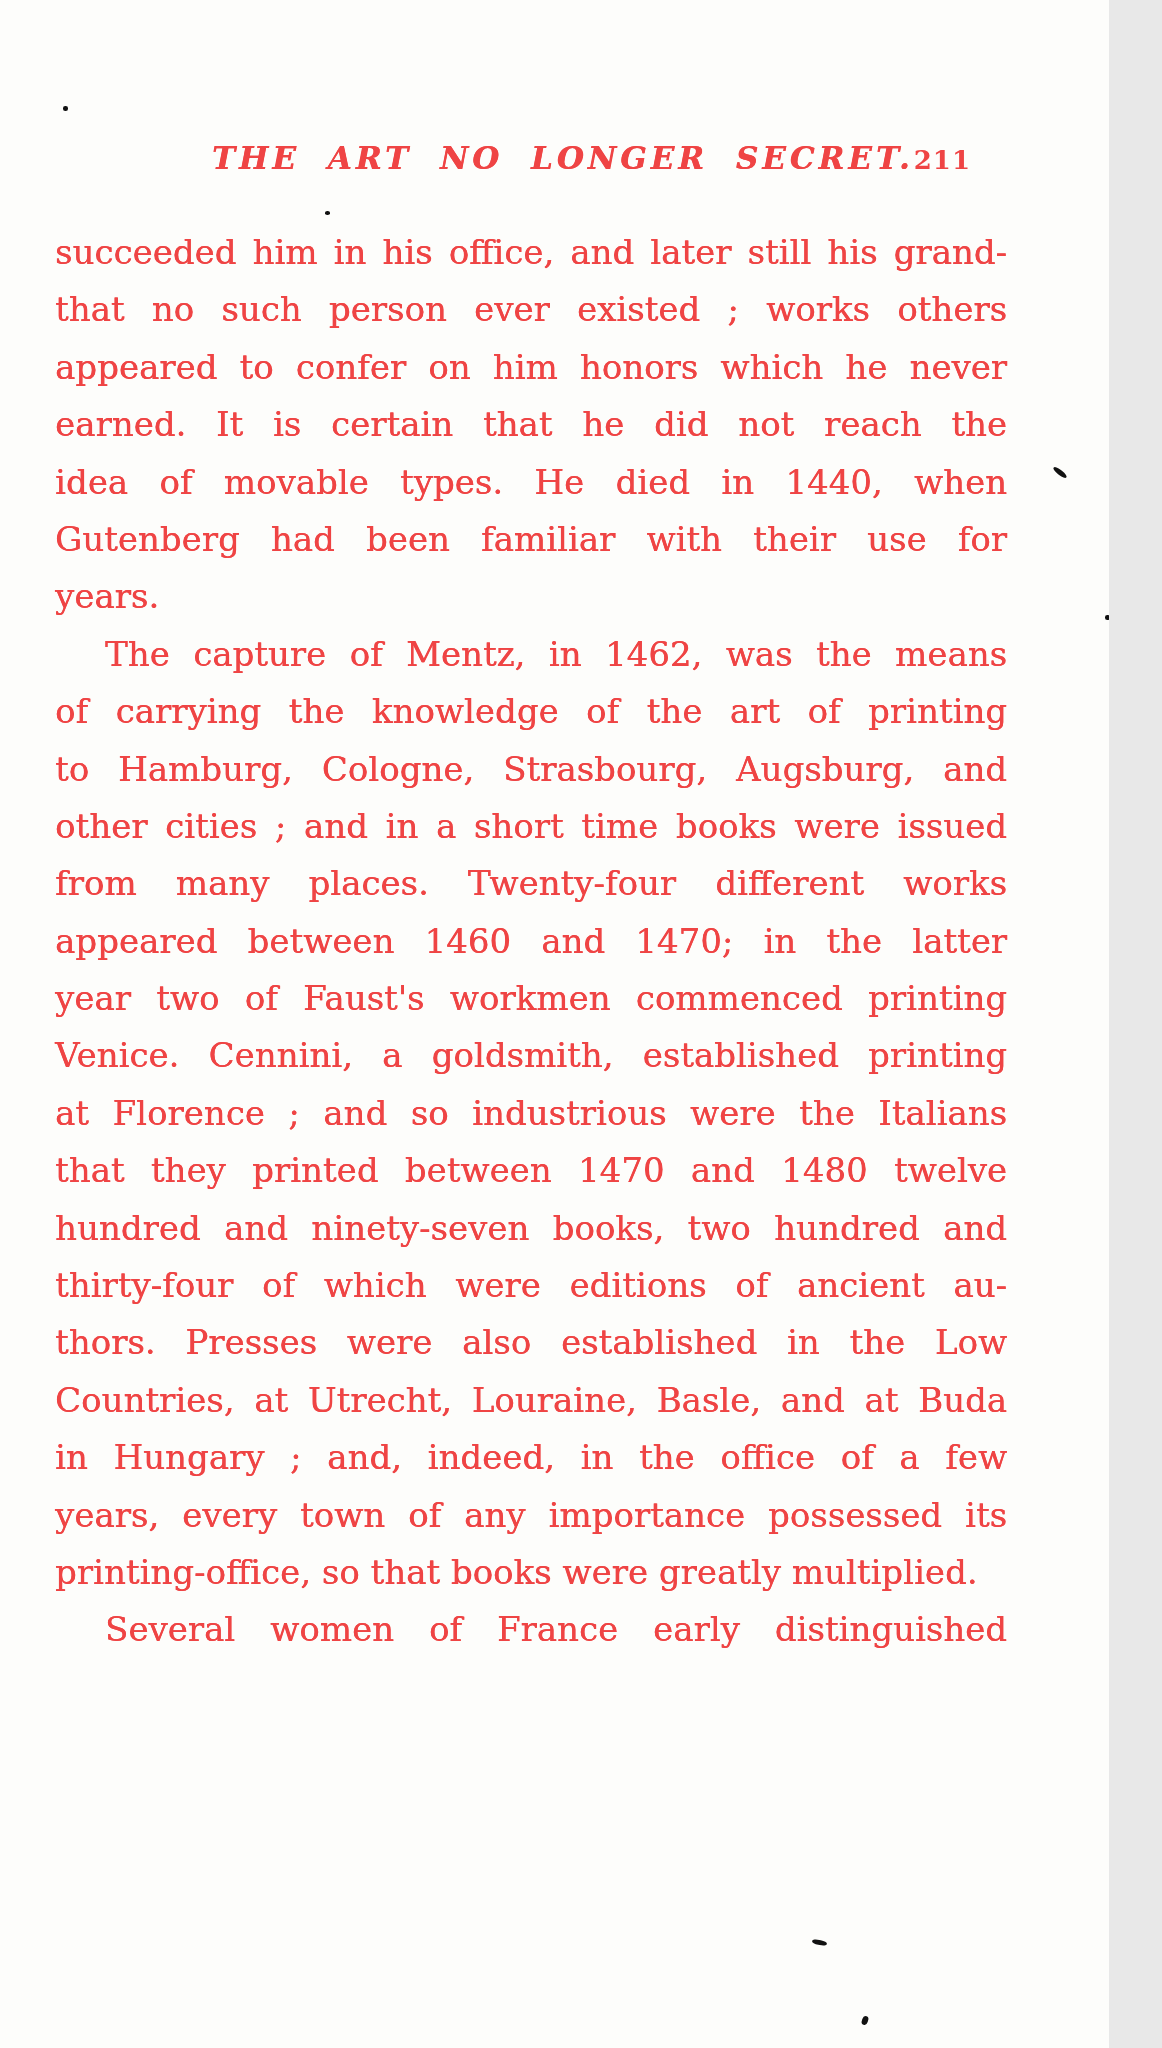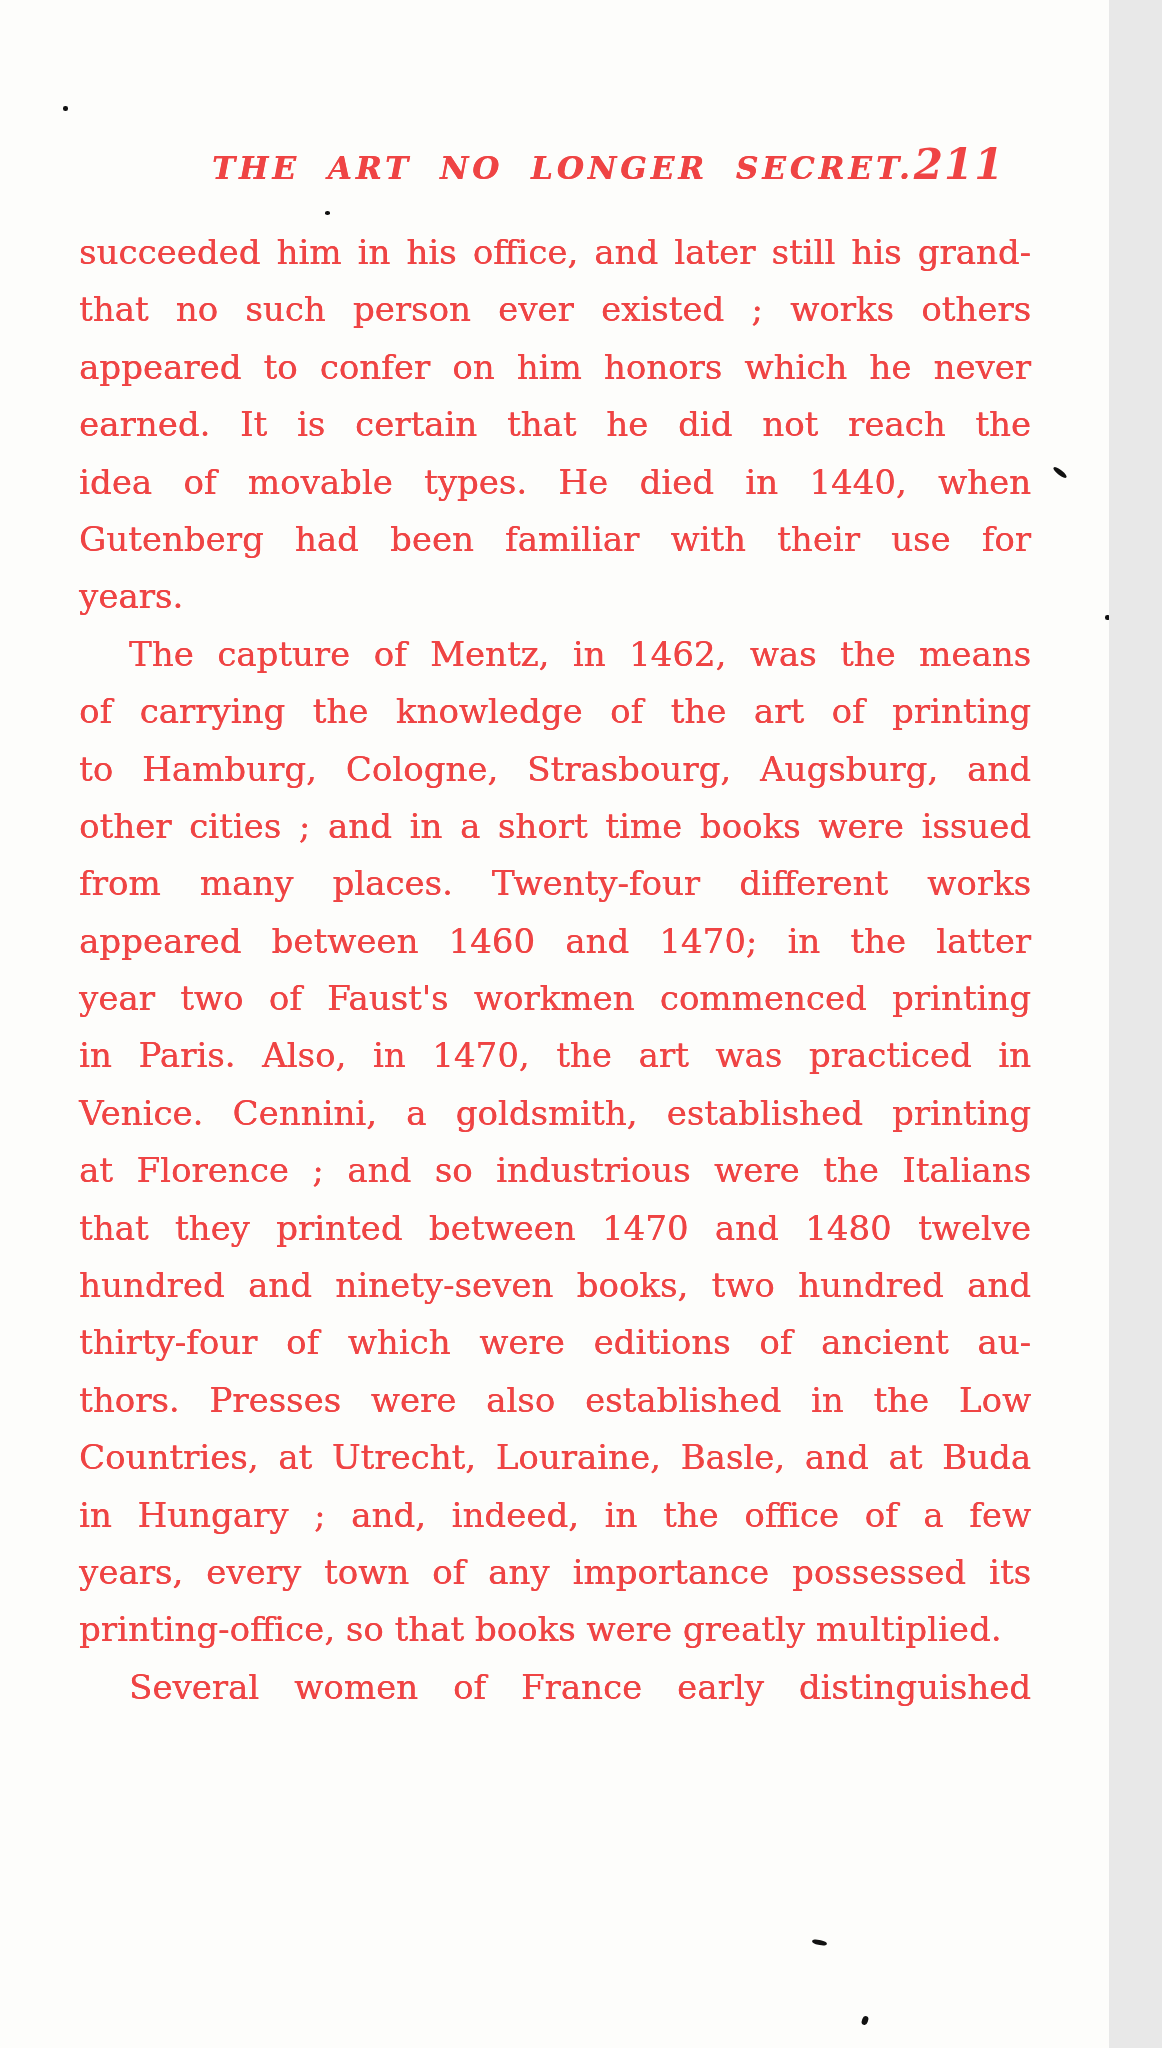--- a/index.html
+++ b/index.html
@@ -26,32 +26,30 @@
     font-style: italic;
     font-weight: bold;
     font-size: 31px;
     letter-spacing: 4px;
     word-spacing: 13px;
     white-space: nowrap;
     text-shadow: 0.3px 0 0 currentColor;
   }
   .folio {
     font-weight: bold;
-    font-size: 42px;
+    font-size: 26px;
     letter-spacing: 1px;
-    font-style: italic;
   }
   
   .body-text {
     position: absolute;
     left: 55px;
     top: 224px;
     width: 952px;
     font-size: 34px;
-    margin-left: 24px;
   }
   .line {
     height: 57.4px;
     line-height: 57.4px;
     text-align: justify;
     text-align-last: justify;
     white-space: nowrap;
     text-shadow: 0.35px 0 0 currentColor;
   }
   .line.indent { padding-left: 50px; }
@@ -81,21 +79,20 @@
       <div class="line">idea of movable types. He died in 1440, when</div>
       <div class="line">Gutenberg had been familiar with their use for</div>
       <div class="line end">years.</div>
       <div class="line indent">The capture of Mentz, in 1462, was the means</div>
       <div class="line">of carrying the knowledge of the art of printing</div>
       <div class="line">to Hamburg, Cologne, Strasbourg, Augsburg, and</div>
       <div class="line">other cities ; and in a short time books were issued</div>
       <div class="line">from many places. Twenty-four different works</div>
       <div class="line">appeared between 1460 and 1470; in the latter</div>
       <div class="line">year two of Faust's workmen commenced printing</div>
-      <div class="line">in Paris. Also, in 1470, the art was practiced in</div>
       <div class="line">Venice. Cennini, a goldsmith, established printing</div>
       <div class="line">at Florence ; and so industrious were the Italians</div>
       <div class="line">that they printed between 1470 and 1480 twelve</div>
       <div class="line">hundred and ninety-seven books, two hundred and</div>
       <div class="line">thirty-four of which were editions of ancient au-</div>
       <div class="line">thors. Presses were also established in the Low</div>
       <div class="line">Countries, at Utrecht, Louraine, Basle, and at Buda</div>
       <div class="line">in Hungary ; and, indeed, in the office of a few</div>
       <div class="line">years, every town of any importance possessed its</div>
       <div class="line end">printing-office, so that books were greatly multiplied.</div>

